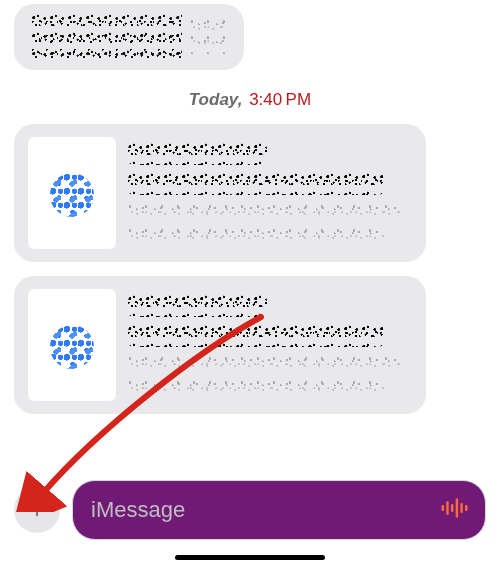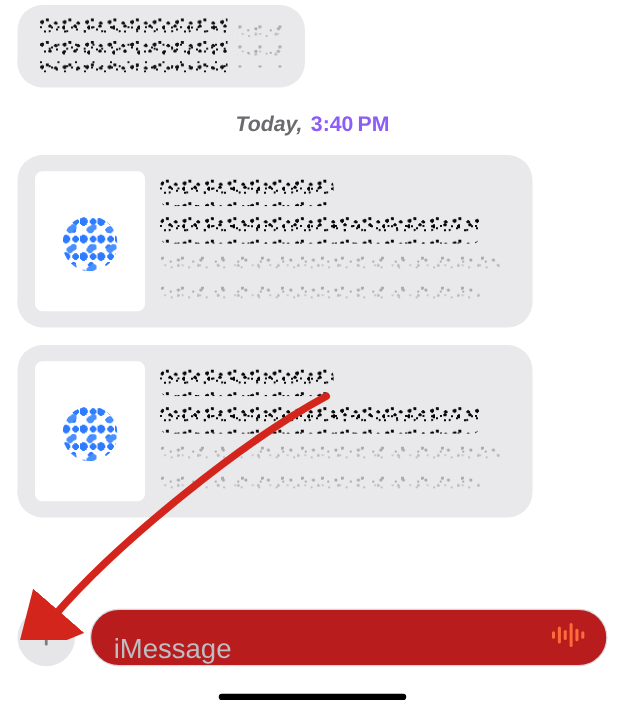--- a/index.html
+++ b/index.html
@@ -44,21 +44,21 @@
     margin-top: 4px;
   }
 
   .timestamp {
     text-align: center;
     margin: 20px 0 14px 0;
     font-size: 17px;
     color: #8a8a8e;
   }
   .timestamp .day { color: #6b6b6f; font-weight: 600; margin-right: 2px; font-style: italic; }
-  .timestamp .time { color: #8b5cf6; font-weight: 700; }
+  .timestamp .time { color: #b91c1c; font-weight: 400; }
 
   .bubble-big {
     width: 412px;
     height: 138px;
     margin-top: 14px;
     padding: 12px 14px;
     display: flex;
     gap: 12px;
     align-items: center;
   }
@@ -160,27 +160,27 @@
     width: 46px; height: 46px;
     border-radius: 50%;
     background: #e6e6e9;
     display: flex; align-items: center; justify-content: center;
     flex: 0 0 auto;
   }
   .plus-btn svg { width: 22px; height: 22px; }
 
   .text-field {
     flex: 1 1 auto;
-    height: 46px;
+    height: 60px;
     border: 1.5px solid #d8d8dc;
     border-radius: 23px;
     display: flex;
-    align-items: flex-end;
+    align-items: center;
     padding: 0 14px 0 18px;
-    background: #b91c1c;
+    background: #701a75;
     position: relative;
   }
   .text-field .placeholder {
     color: #bdbdc2;
     font-size: 22px;
     font-weight: 400;
   }
   .audio-btn {
     position: absolute;
     right: 10px; top: 50%;

